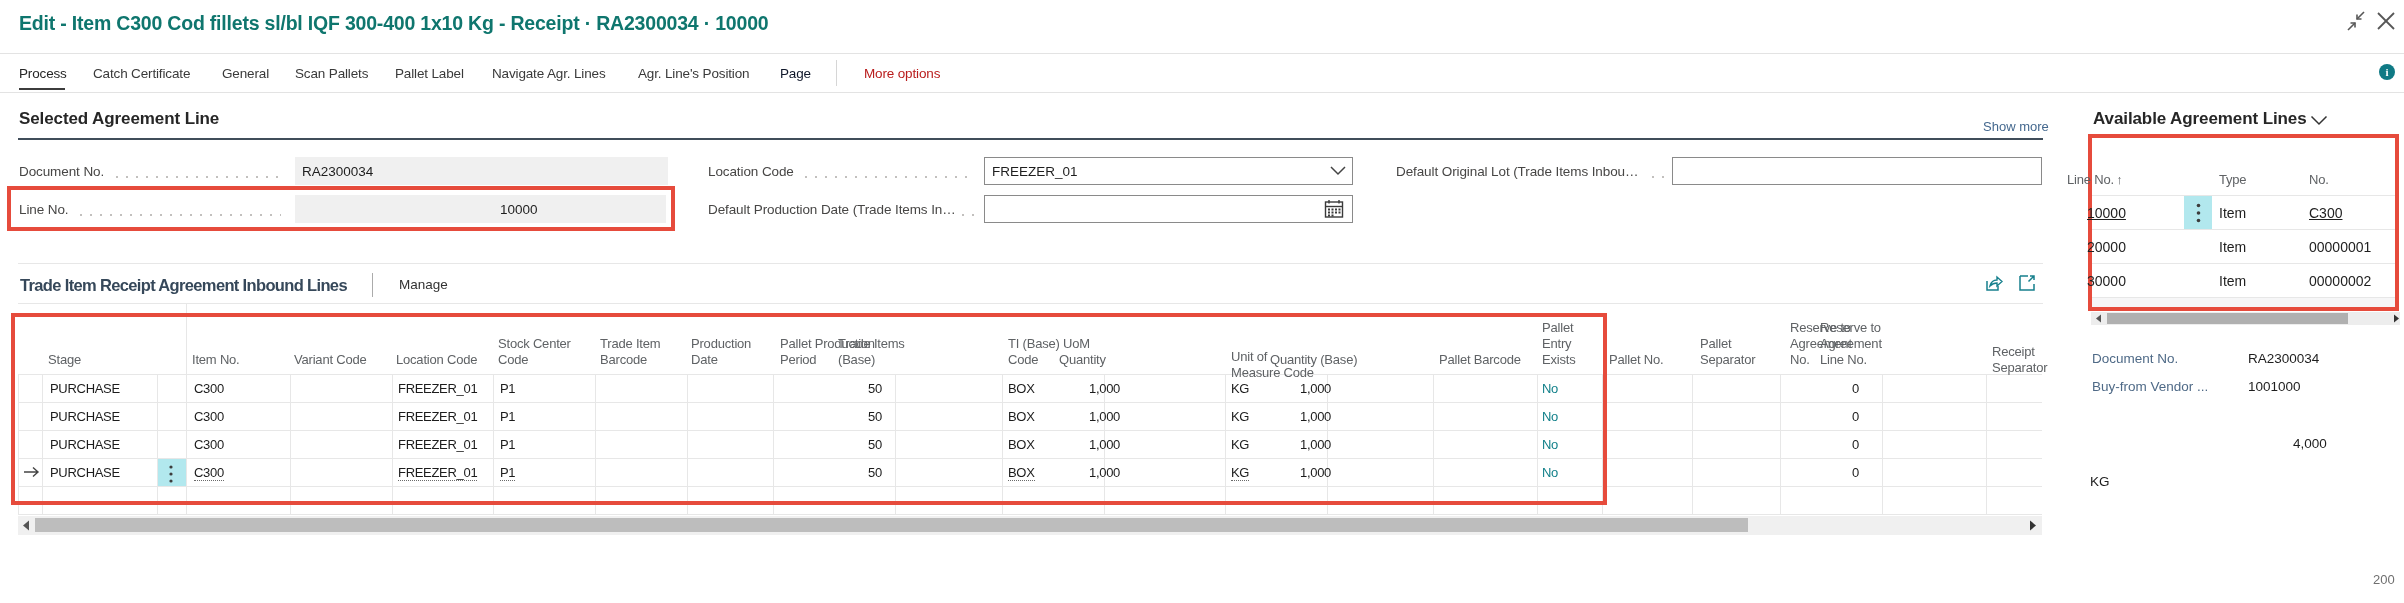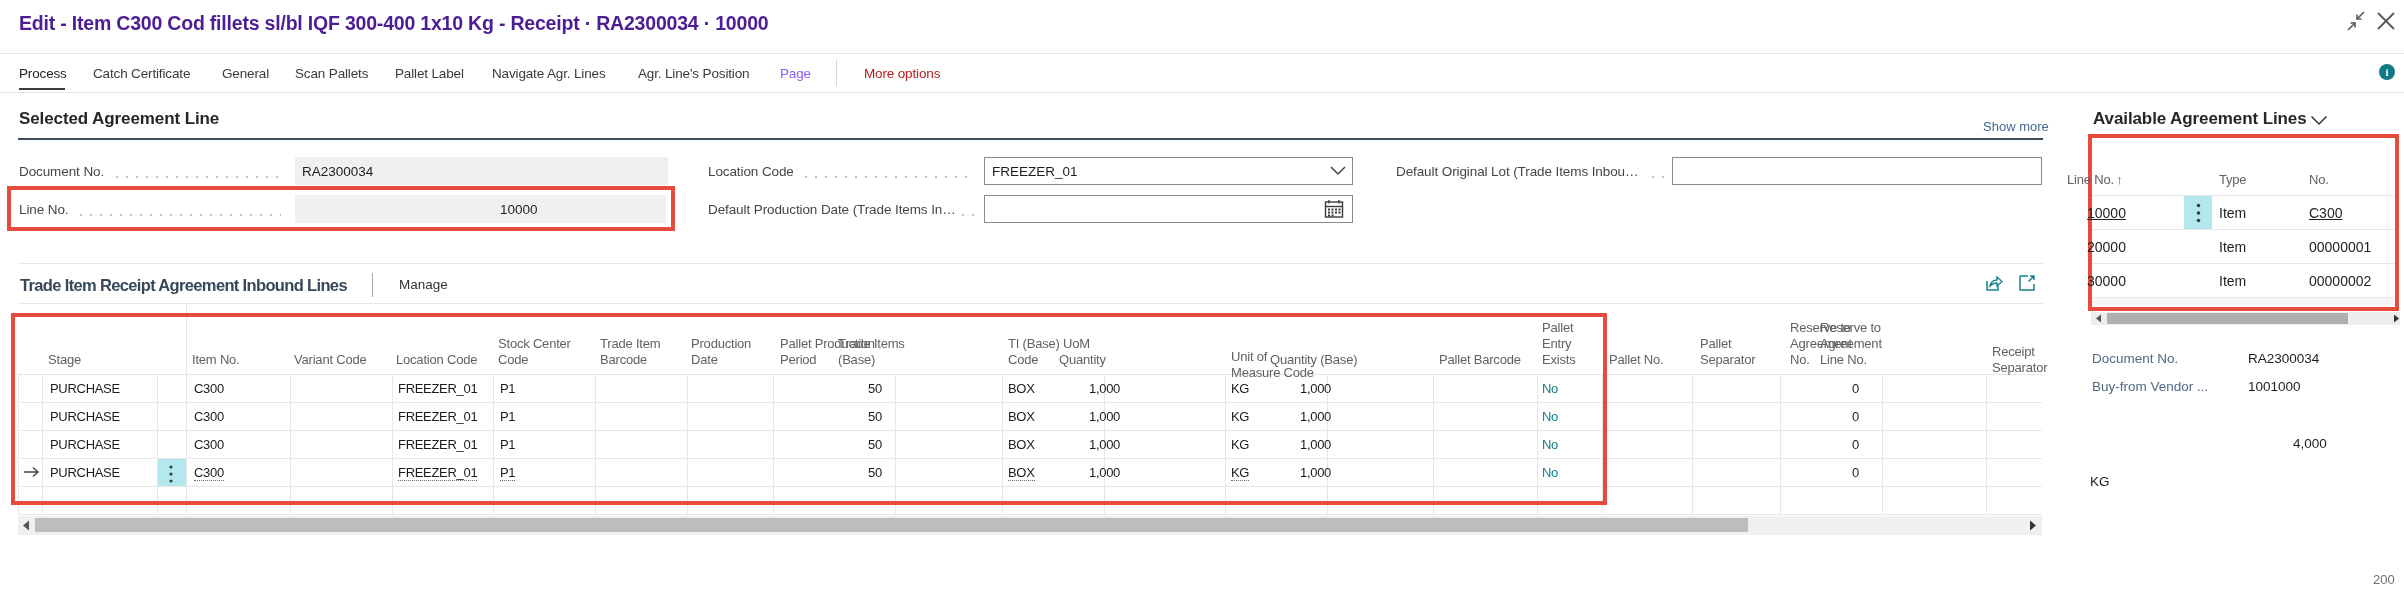--- a/index.html
+++ b/index.html
@@ -7,21 +7,21 @@
 .vl{position:absolute;width:1px;background:#e7e7e7;}
 .lbl{font-size:13.5px;color:#474645;letter-spacing:-0.1px;}
 .val{font-size:13.5px;color:#1e1e1e;}
 .hdrc{font-size:13px;color:#5f6265;letter-spacing:-0.2px;line-height:16px;}
 .cell{font-size:13px;color:#1c1c1c;letter-spacing:-0.3px;text-align:right;}
 .num{text-align:left;}
 .red{position:absolute;border:4px solid #e64b3c;}
 .du{border-bottom:1px dotted #6a6a6a;padding-bottom:0px;}
 .leader{position:absolute;height:2px;background-image:repeating-linear-gradient(90deg,#c2c0be 0 2px,transparent 2px 10px);}
 </style></head><body>
-<div class="a" style="left:19px;top:12px;font-size:19.5px;font-weight:bold;color:#4c1d95;letter-spacing:-0.2px;">Edit - Item C300 Cod fillets sl/bl IQF 300-400 1x10 Kg - Receipt · RA2300034 · 10000</div>
+<div class="a" style="left:19px;top:12px;font-size:19.5px;font-weight:bold;color:#0f766e;letter-spacing:-0.2px;">Edit - Item C300 Cod fillets sl/bl IQF 300-400 1x10 Kg - Receipt · RA2300034 · 10000</div>
 <svg class="a" style="left:2344px;top:10px;" width="24" height="24" viewBox="0 0 24 24">
 <g stroke="#585858" stroke-width="1.6" fill="none">
 <path d="M20 2 L13 9"></path>
       <path d="M13 4.5 L13 9 L17.5 9"></path>
 <path d="M4 20 L11 13"></path>
       <path d="M11 17.5 L11 13 L6.5 13"></path>
 </g>
   </svg>
 <svg class="a" style="left:2376px;top:11px;" width="20" height="20" viewBox="0 0 20 20">
 <g stroke="#565656" stroke-width="1.8" fill="none">
@@ -31,21 +31,21 @@
   </svg>
 <div class="hl" style="left:0px;top:53px;width:2404px;background:#e3e3e3;"></div>
 <div class="hl" style="left:0px;top:92px;width:2404px;background:#e3e3e3;"></div>
 <div class="a" style="left:19px;top:66px;font-size:13.5px;color:#262626;letter-spacing:-0.15px;">Process</div>
 <div class="a" style="left:93px;top:66px;font-size:13.5px;color:#3a3a3a;letter-spacing:-0.15px;">Catch Certificate</div>
 <div class="a" style="left:222px;top:66px;font-size:13.5px;color:#3a3a3a;letter-spacing:-0.15px;">General</div>
 <div class="a" style="left:295px;top:66px;font-size:13.5px;color:#3a3a3a;letter-spacing:-0.15px;">Scan Pallets</div>
 <div class="a" style="left:395px;top:66px;font-size:13.5px;color:#3a3a3a;letter-spacing:-0.15px;">Pallet Label</div>
 <div class="a" style="left:492px;top:66px;font-size:13.5px;color:#3a3a3a;letter-spacing:-0.15px;">Navigate Agr. Lines</div>
 <div class="a" style="left:638px;top:66px;font-size:13.5px;color:#3a3a3a;letter-spacing:-0.15px;">Agr. Line's Position</div>
-<div class="a" style="left:780px;top:66px;font-size:13.5px;color:#8b5cf6;letter-spacing:-0.15px;">Page</div>
+<div class="a" style="left:780px;top:66px;font-size:13.5px;color:#0f172a;letter-spacing:-0.15px;">Page</div>
 <div class="a" style="left:864px;top:66px;font-size:13.5px;color:#b91c1c;letter-spacing:-0.15px;">More options</div>
 <div class="a" style="left:19px;top:88px;width:46px;height:2px;background:#3c3c3c;"></div>
 <div class="a" style="left:836px;top:60px;width:1px;height:26px;background:#d6d6d6;"></div>
 <svg class="a" style="left:2379px;top:64px;" width="16" height="16" viewBox="0 0 16 16">
     <circle cx="8" cy="8" r="8" fill="#0f7a85"></circle>
     <text x="8" y="12" font-size="11" font-family="Liberation Serif" font-weight="bold" fill="#fff" text-anchor="middle">i</text>
   </svg>
 <div class="a" style="left:19px;top:109px;font-size:17px;font-weight:bold;color:#262626;letter-spacing:-0.1px;">Selected Agreement Line</div>
 <div class="a" style="left:1983px;top:119px;font-size:13px;color:#44688e;">Show more</div>
 <div class="a" style="left:18px;top:138px;width:2025px;height:2px;background:#404d5a;"></div>

